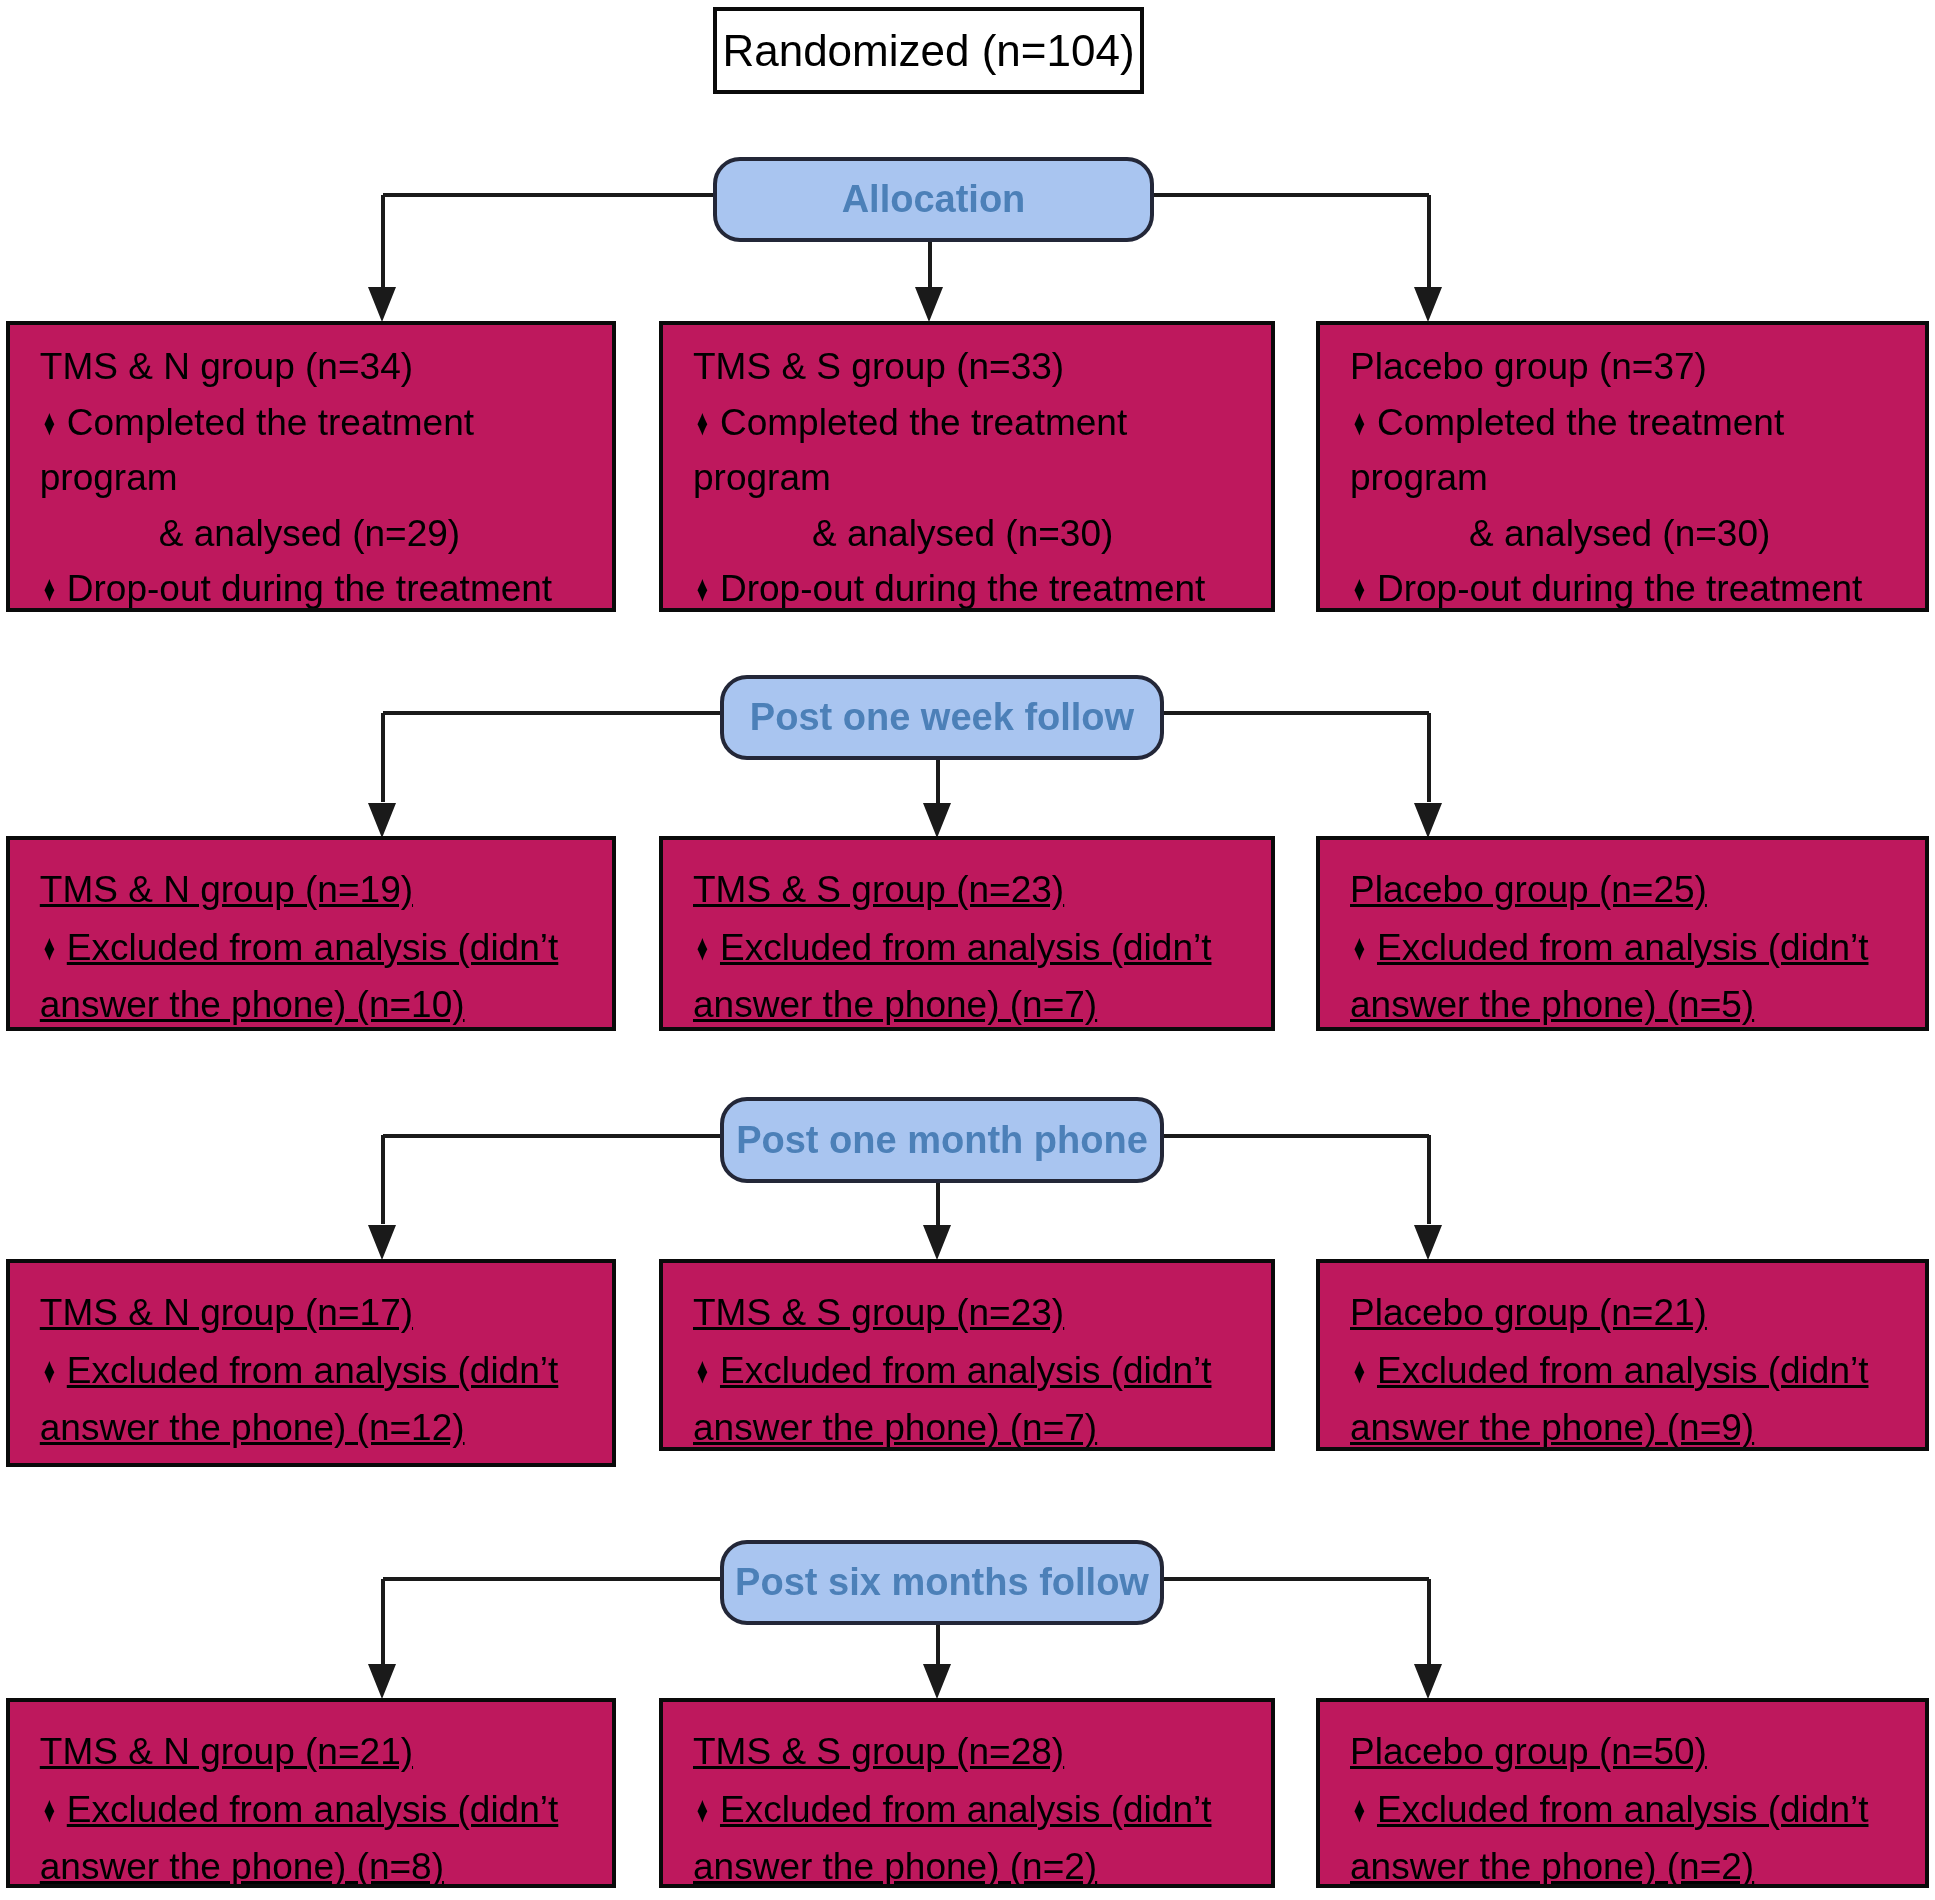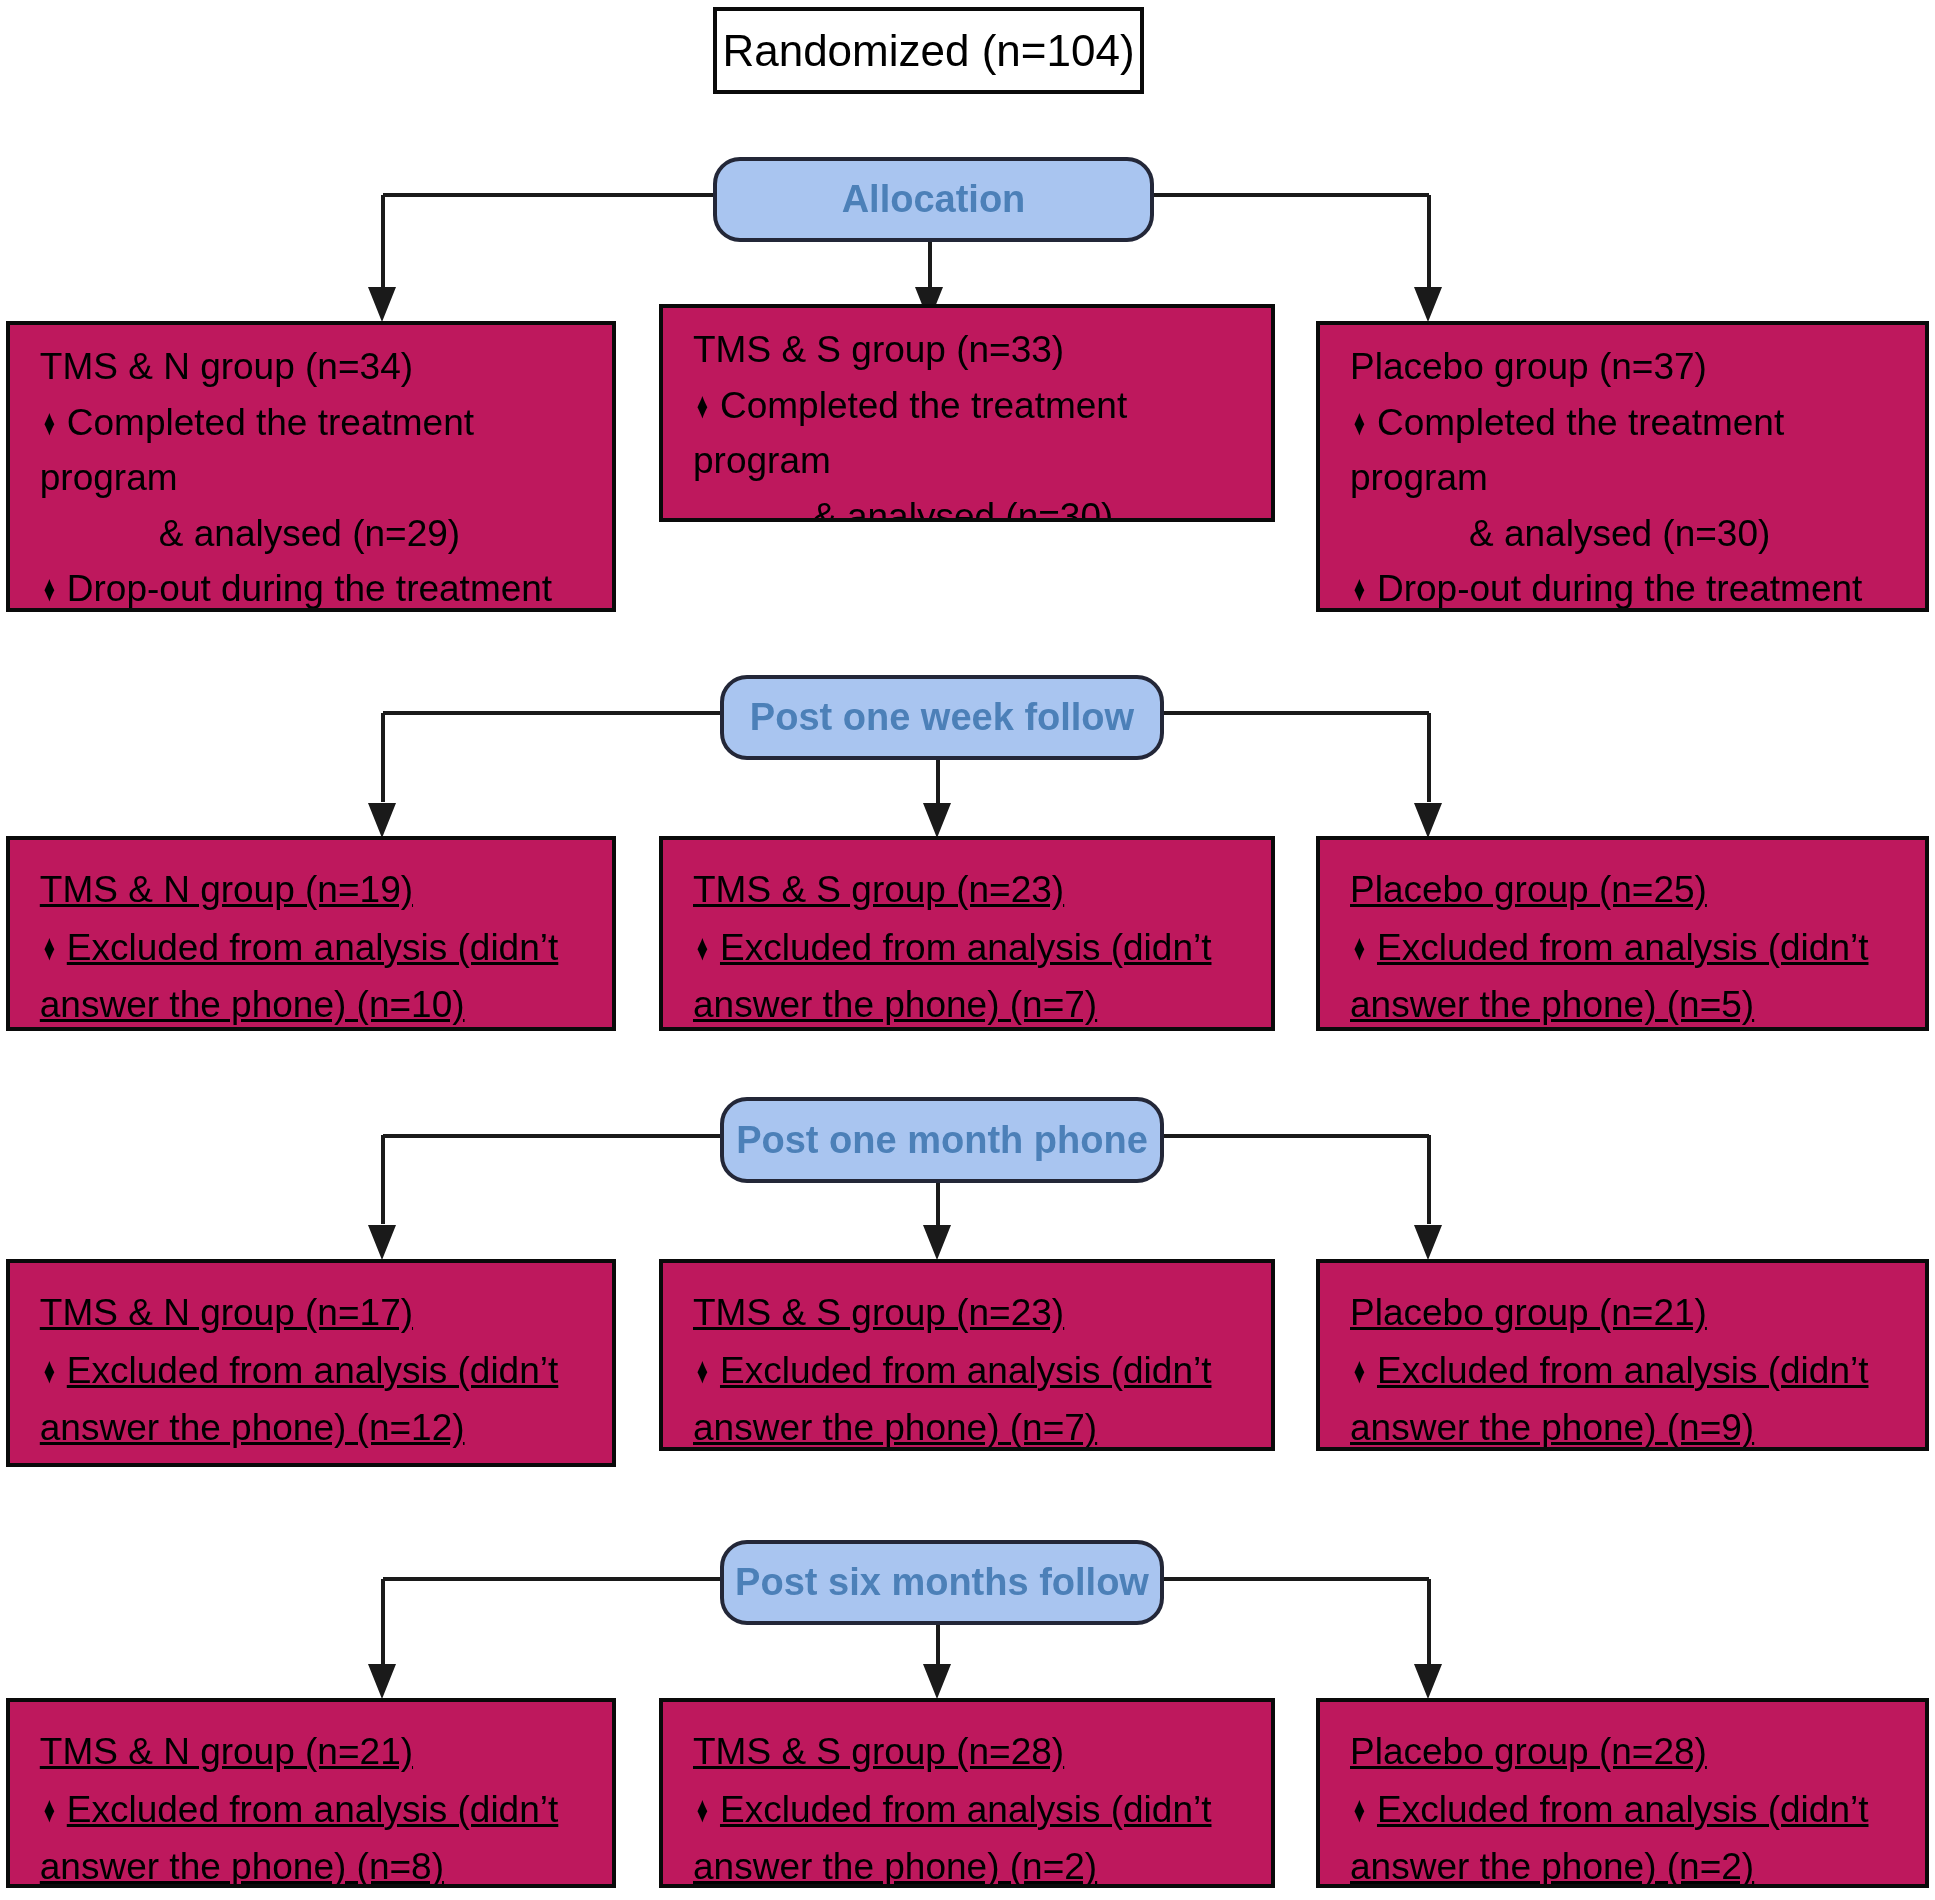--- a/index.html
+++ b/index.html
@@ -73,21 +73,21 @@
   </div>
 
   <div class="box box5" style="left:5.8px;top:321px;width:610px;height:291px">
     <div class="bline">TMS &amp; N group (n=34)</div>
     <div class="bline"><span class="bullet">♦</span><span>Completed the treatment program</span></div>
     <div class="bline cont-indent">&amp; analysed (n=29)</div>
     <div class="bline"><span class="bullet">♦</span><span>Drop-out during the treatment</span></div>
 
   </div>
 
-  <div class="box box5" style="left:659px;top:304px;width:616px;height:218px">
+  <div class="box box5" style="left:659px;top:321px;width:616px;height:291px">
     <div class="bline">TMS &amp; S group (n=33)</div>
     <div class="bline"><span class="bullet">♦</span><span>Completed the treatment program</span></div>
     <div class="bline cont-indent">&amp; analysed (n=30)</div>
     <div class="bline"><span class="bullet">♦</span><span>Drop-out during the treatment</span></div>
 
   </div>
 
   <div class="box box5" style="left:1316px;top:321px;width:613px;height:291px">
     <div class="bline">Placebo group (n=37)</div>
     <div class="bline"><span class="bullet">♦</span><span>Completed the treatment program</span></div>
@@ -174,19 +174,19 @@
     <div class="bline">answer the phone) (n=8)</div>
   </div>
 
   <div class="box box3" style="left:659px;top:1698px;width:616px;height:190px">
     <div class="bline">TMS &amp; S group (n=28)</div>
     <div class="bline"><span class="bullet">♦</span><span>Excluded from analysis (didn’t</span></div>
     <div class="bline">answer the phone) (n=2)</div>
   </div>
 
   <div class="box box3" style="left:1316px;top:1698px;width:613px;height:190px">
-    <div class="bline">Placebo group (n=28)</div>
+    <div class="bline">Placebo group (n=50)</div>
     <div class="bline"><span class="bullet">♦</span><span>Excluded from analysis (didn’t</span></div>
     <div class="bline">answer the phone) (n=2)</div>
   </div>
 
 </div>
 
 
 </body></html>

